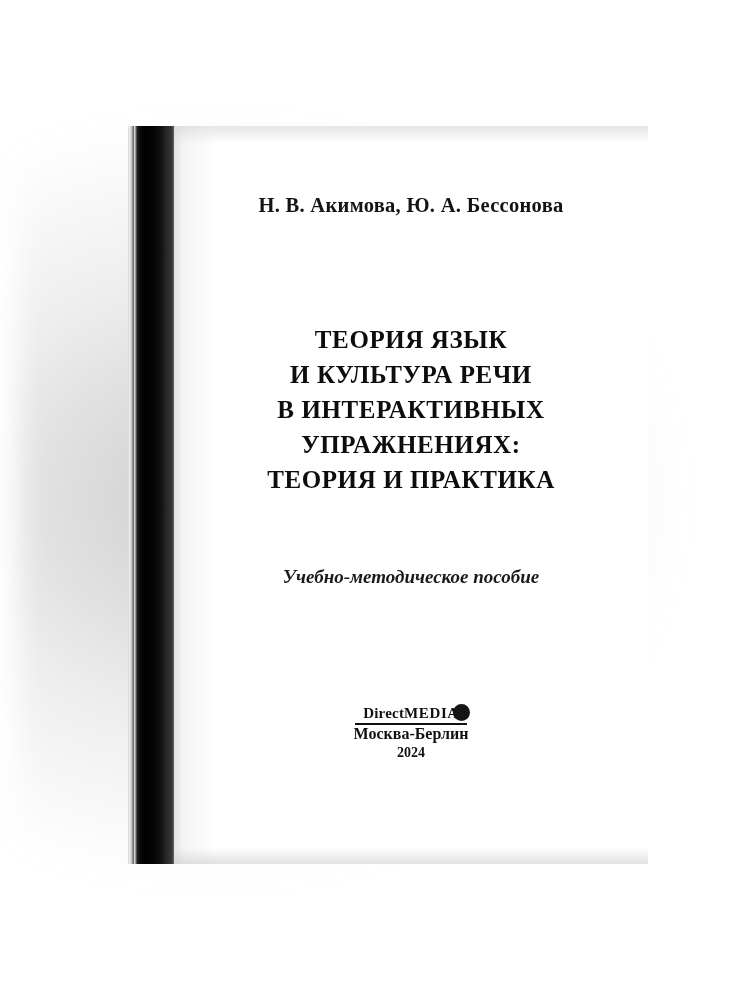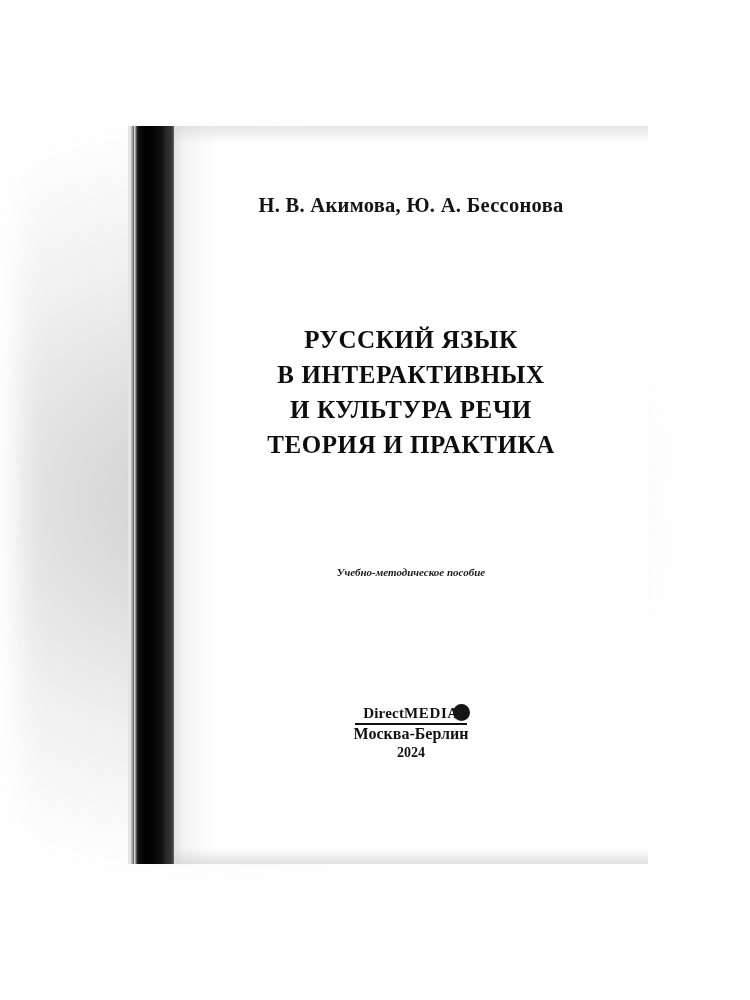--- a/index.html
+++ b/index.html
@@ -149,21 +149,21 @@
   .title .line { display: block; white-space: nowrap; }
 
   .subtitle {
     position: absolute;
     left: 30px;
     right: 30px;
     top: 440px;
     font-family: "Liberation Serif", serif;
     font-style: italic;
     font-weight: bold;
-    font-size: 11px;
+    font-size: 19px;
     color: #1a1a1a;
   }
 
   
   .publisher {
     position: absolute;
     left: 0;
     right: 0;
     top: 578px;
     text-align: center;
@@ -227,23 +227,24 @@
     <div class="cover">
       <div class="cover-top-fade"></div>
       <div class="cover-bottom-fade"></div>
     </div>
 
     <div class="cover-inner">
 
       <div class="authors">Н. В. Акимова, Ю. А. Бессонова</div>
 
       <div class="title">
-        <span class="line">РУССКИЙ ЯЗЫК</span>
+        <span class="line">ТЕОРИЯ ЯЗЫК</span>
+        <span class="line">И КУЛЬТУРА РЕЧИ</span>
         <span class="line">В ИНТЕРАКТИВНЫХ</span>
-        <span class="line">И КУЛЬТУРА РЕЧИ</span>
+        <span class="line">УПРАЖНЕНИЯХ:</span>
         <span class="line">ТЕОРИЯ И ПРАКТИКА</span>
       </div>
 
       <div class="subtitle">Учебно-методическое пособие</div>
 
       <div class="publisher">
         <div class="logo">
           <span class="logo-dot"></span>
           <span class="logo-direct">Direct</span><span class="logo-media">MEDIA</span>
           <span class="logo-underline"></span>

